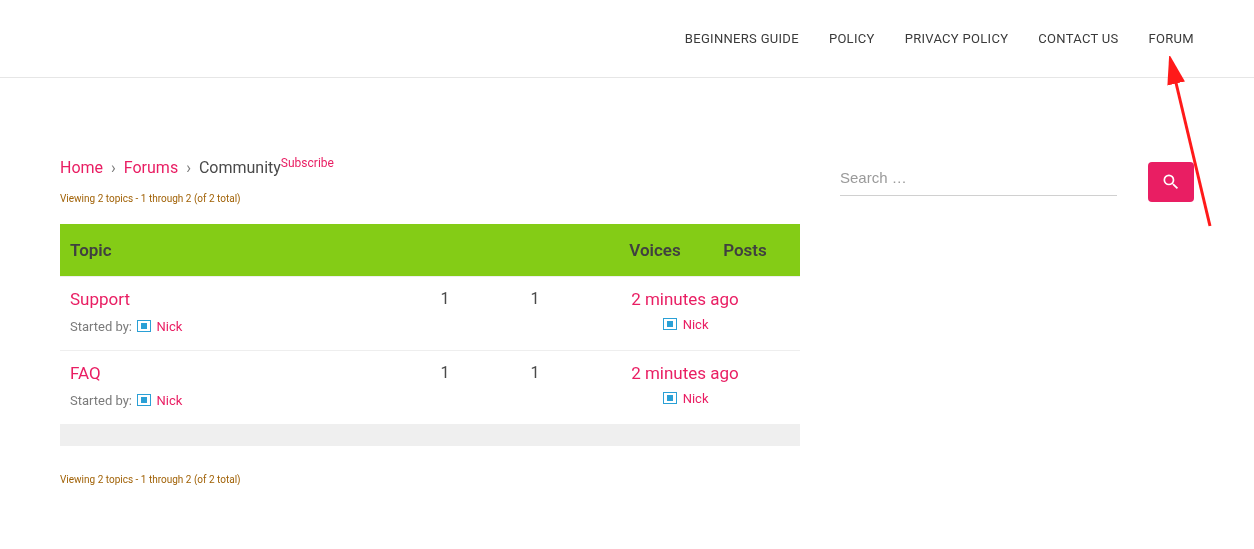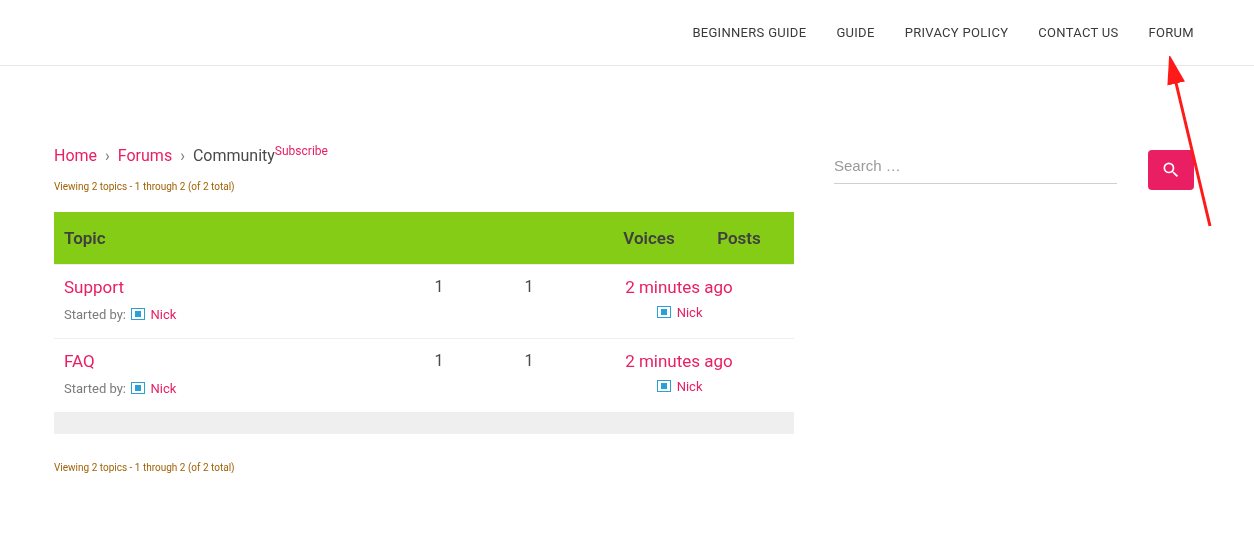--- a/index.html
+++ b/index.html
@@ -5,42 +5,41 @@
   * { box-sizing: border-box; margin: 0; padding: 0; }
   body {
     font-family: -apple-system, BlinkMacSystemFont, "Segoe UI", Roboto, "Helvetica Neue", Arial, sans-serif;
     font-size: 15px;
     color: #4a4a4a;
     background: #fff;
     width: 1254px;
     position: relative;
   }
   .topbar {
-    height: 66px;
+    height: 78px;
     border-bottom: 1px solid #e6e6e6;
     display: flex;
     align-items: center;
     justify-content: flex-end;
     padding-right: 60px;
   }
   .topnav {
     display: flex;
     gap: 30px;
   }
   .topnav a {
     font-size: 13px;
     letter-spacing: 0.3px;
     color: #3a3a3a;
     text-decoration: none;
   }
   .container {
     display: flex;
-    padding: 78px 0 0 44px;
+    padding: 78px 0 0 60px;
     gap: 40px;
-    margin-left: 10px;
   }
   .main {
     width: 740px;
   }
   .sidebar {
     flex: 1;
     padding-right: 60px;
     padding-top: 6px;
   }
   .breadcrumb {
@@ -186,21 +185,21 @@
     left: 1160px;
     pointer-events: none;
   }
 </style>
 </head>
 <body>
 
 <div class="topbar">
   <nav class="topnav">
     <a href="#">BEGINNERS GUIDE</a>
-    <a href="#">GUIDE</a>
+    <a href="#">POLICY</a>
     <a href="#">PRIVACY POLICY</a>
     <a href="#">CONTACT US</a>
     <a href="#">FORUM</a>
   </nav>
 </div>
 
 <div class="container">
   <div class="main">
 
     <div class="breadcrumb">

